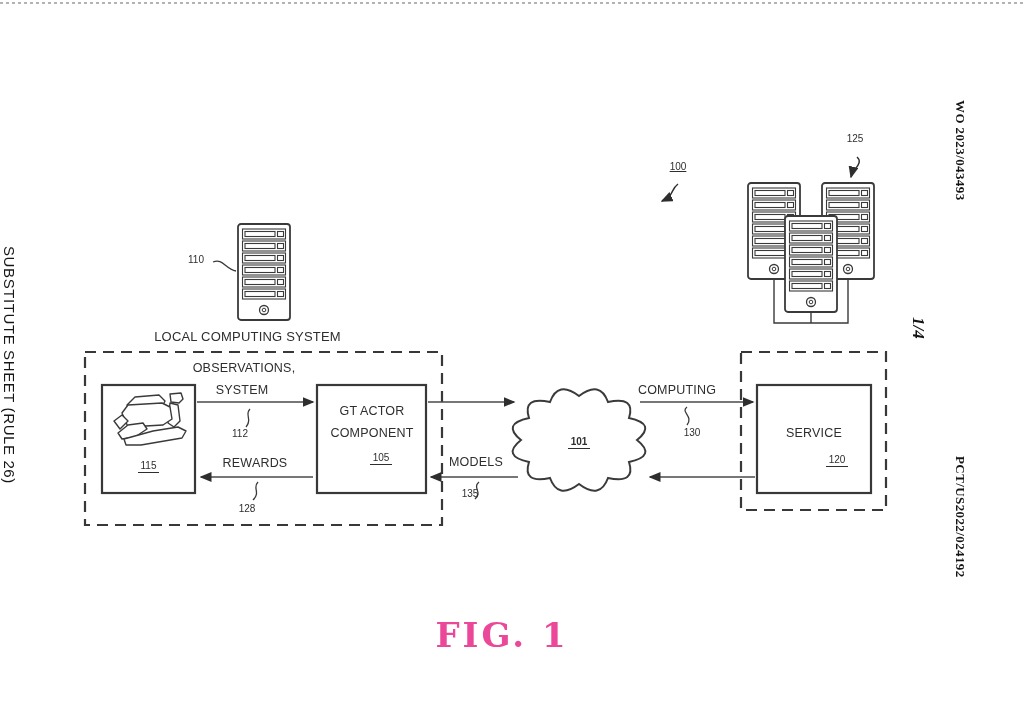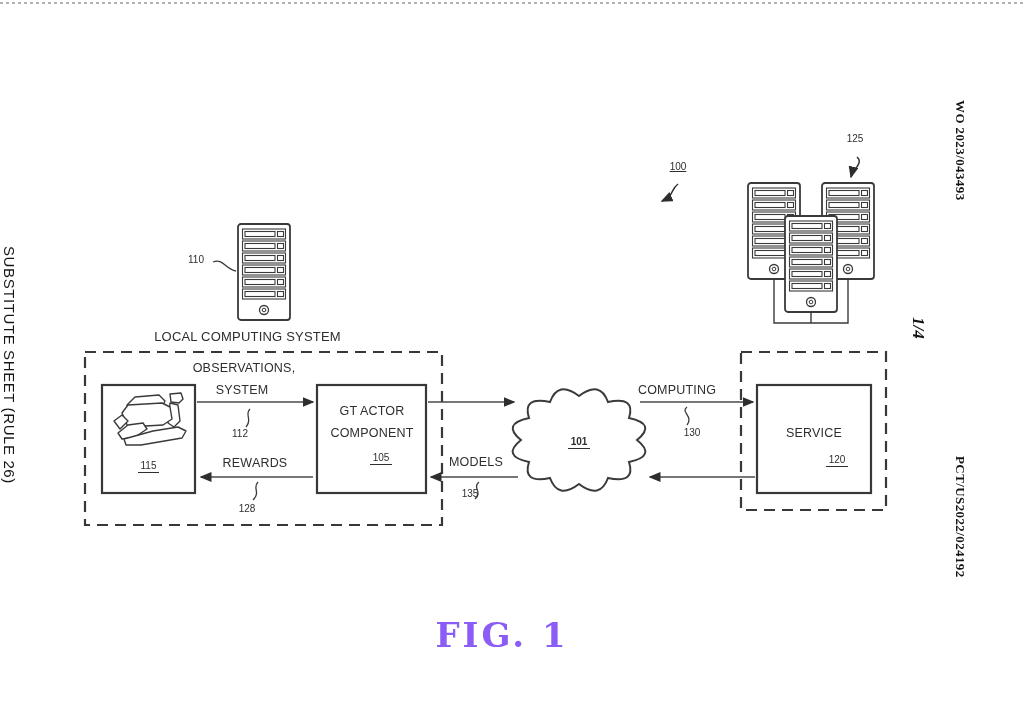--- a/index.html
+++ b/index.html
@@ -5,21 +5,21 @@
   html,body{margin:0;padding:0;background:#fff;}
   .page{position:relative;width:1024px;height:724px;background:#ffffff;overflow:hidden;
         font-family:"Liberation Sans",sans-serif;color:#2e2e2e;}
   .top-rule{position:absolute;left:0;top:2px;width:1024px;height:2px;
         background:repeating-linear-gradient(90deg,#b3b3b3 0 3px,transparent 3px 6px);}
   .lbl{position:absolute;text-align:center;white-space:nowrap;line-height:1.15;}
   .small{font-size:12.5px;letter-spacing:.2px;}
   .num{font-size:10px;}
   .uref{border-bottom:1.6px solid #2e2e2e;padding:0 3px 1px;}
   .fig{font-family:"DejaVu Serif","Liberation Serif",serif;font-weight:700;
-       font-size:34px;letter-spacing:3px;color:#8b5cf6;}
+       font-size:34px;letter-spacing:3px;color:#ec4899;}
   .vtext{position:absolute;writing-mode:vertical-rl;text-orientation:mixed;line-height:1;white-space:nowrap;}
   .margin-sans{font-size:15px;letter-spacing:.6px;color:#161616;}
   .margin-serif{font-family:"Liberation Serif","DejaVu Serif",serif;font-weight:700;
         font-size:13px;letter-spacing:.4px;color:#141414;}
   .sheetno{font-family:"Liberation Serif","DejaVu Serif",serif;font-weight:700;font-style:italic;
         font-size:17px;color:#141414;}
   svg{position:absolute;left:0;top:0;}
 </style>
 </head>
 <body>

